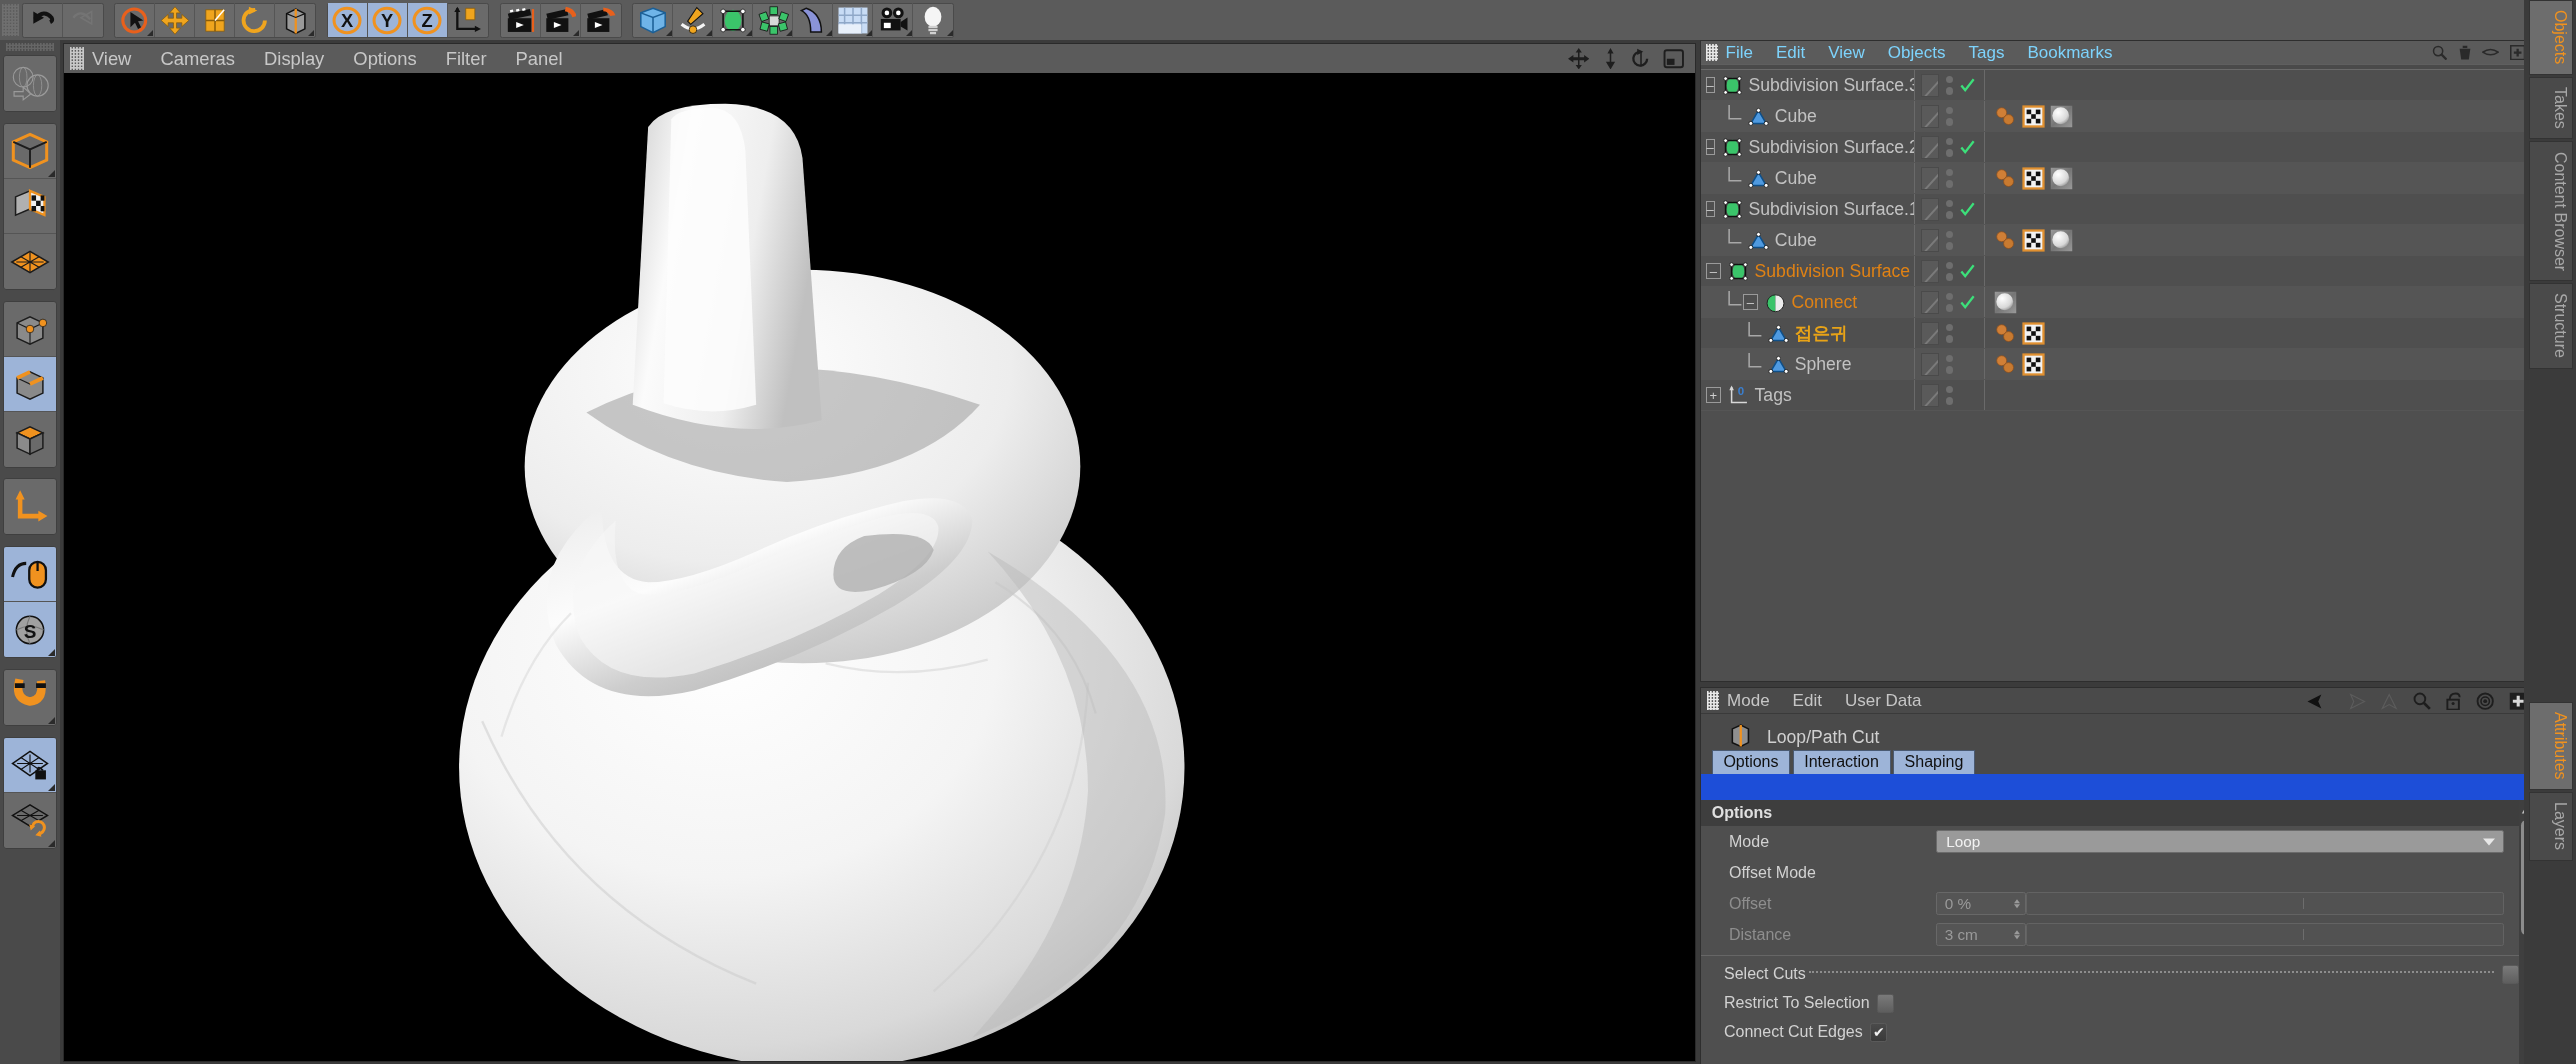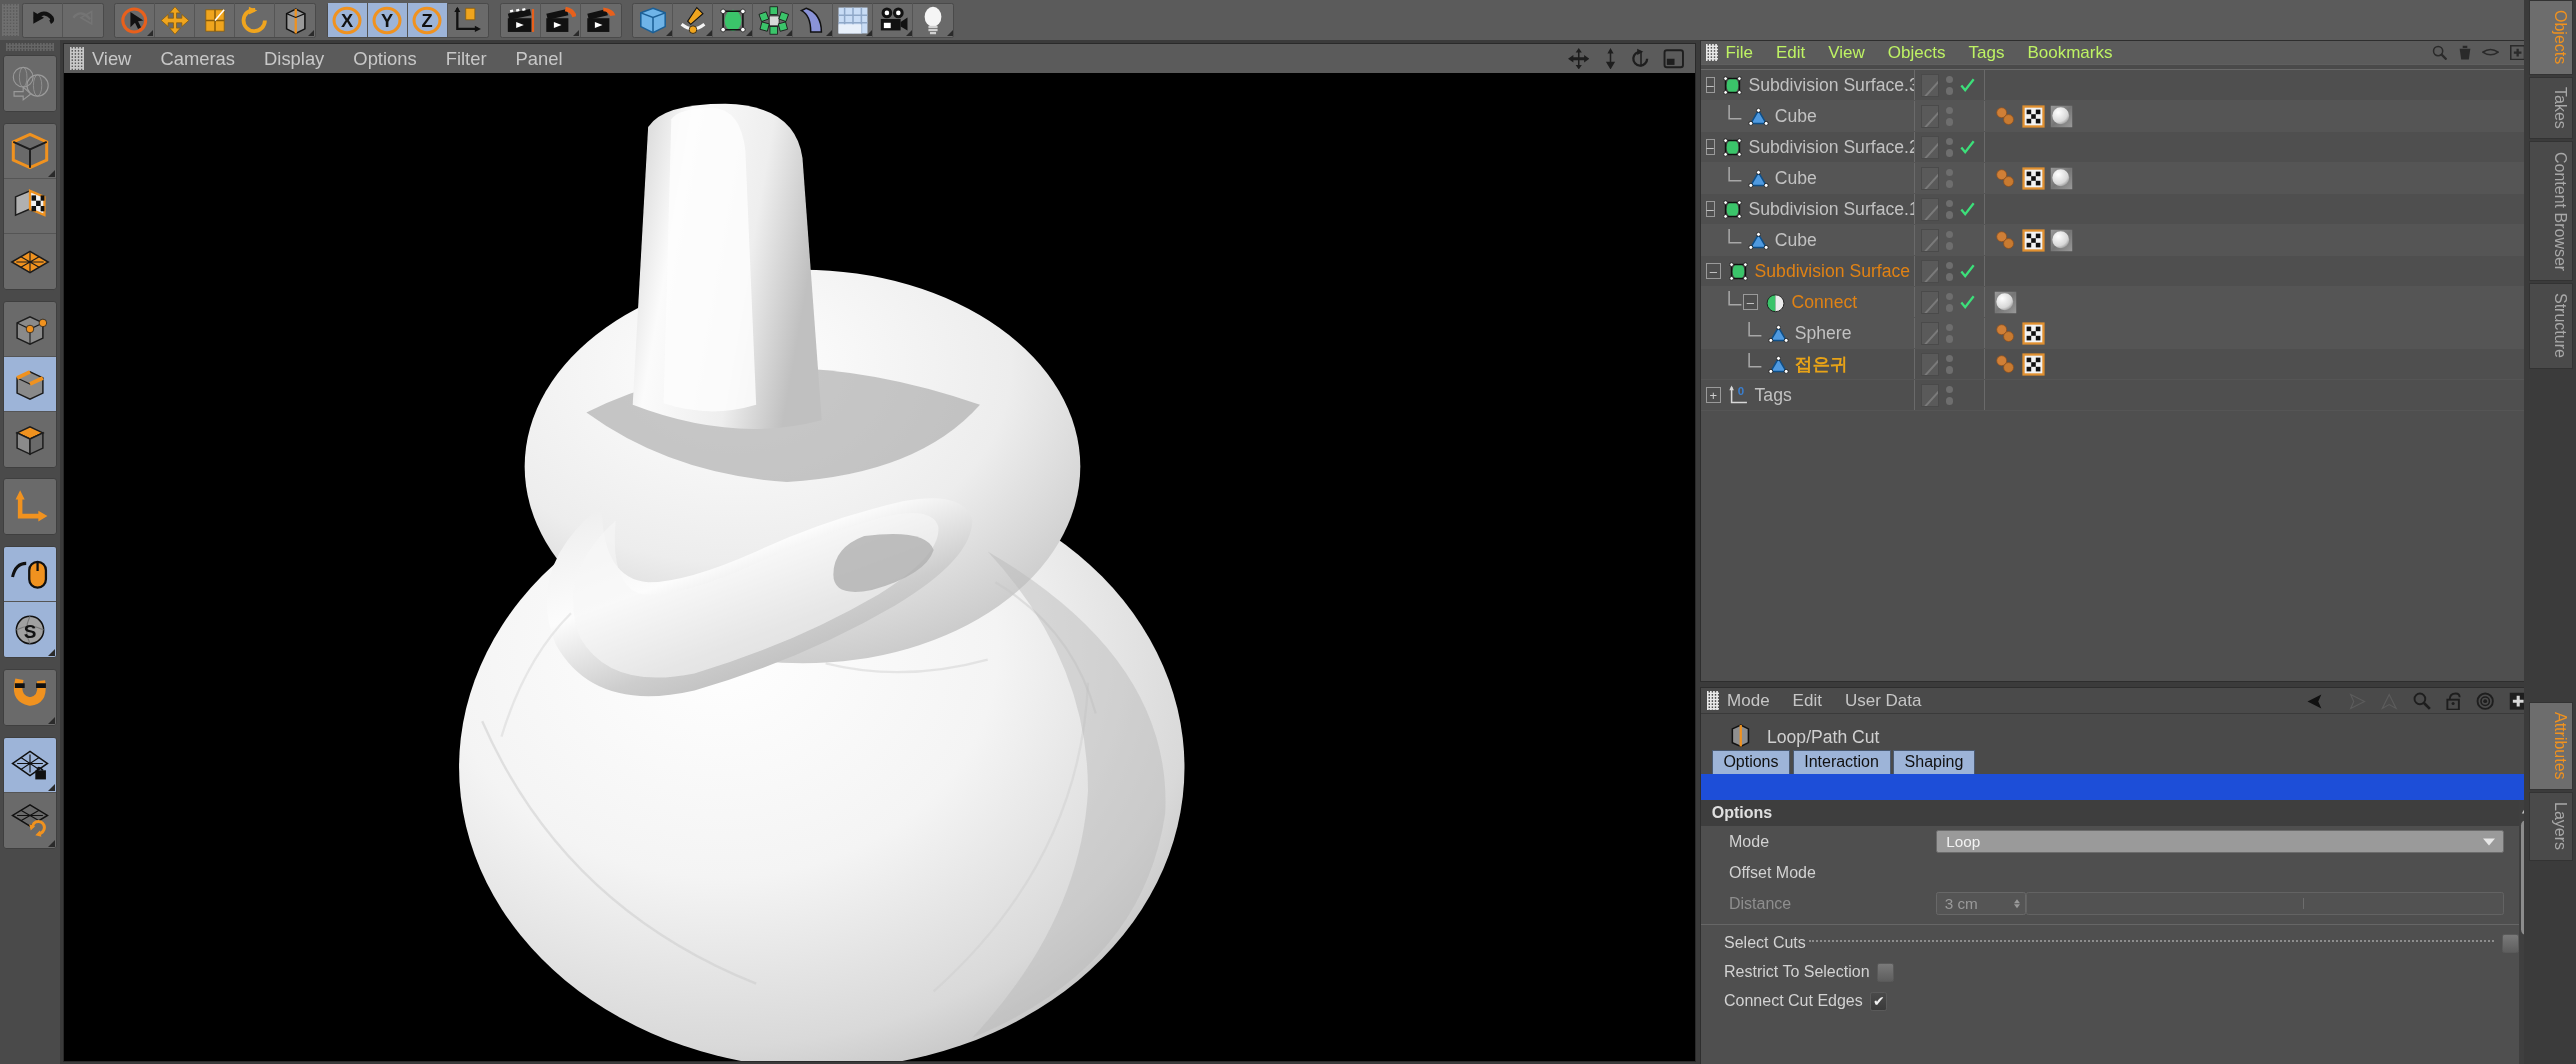--- a/index.html
+++ b/index.html
@@ -68,21 +68,21 @@
 
   
   #obj-mgr { position:absolute; left:0; top:0; width:834px; height:642px;
     background:#4a4a4a; border:0.8px solid #2e2e2e; }
   #om-menubar { height:23px; background:#5b5b5b; display:flex; align-items:center;
     position:relative; }
   .om-grip { width:12.3px; height:17px; margin:0 7.7px 0 4.6px;
     background-image:repeating-linear-gradient(0deg,#e8e8e8 0 1.5px,transparent 1.5px 3.1px),
       repeating-linear-gradient(90deg,#e8e8e8 0 1.5px,transparent 1.5px 3.1px);
     background-size:3.1px 3.1px; }
-  .om-menu { color:#bef264; font-size:17px; margin-right:23px; }
+  .om-menu { color:#7dd3fc; font-size:17px; margin-right:23px; }
   #om-icons { position:absolute; right:7.7px; top:0; height:23px; display:flex;
     align-items:center; gap:10.7px; }
   #om-body { position:absolute; left:0; top:23px; right:0; bottom:0;
     background:#4f4f4f; }
   #om-colhead { height:6.1px; background:#4a4a4a; border-bottom:0.8px solid #6a6a6a;
     border-top:0.8px solid #5f5f5f; }
   .om-row { position:relative; height:31px; display:flex; align-items:center;
     border-bottom:0.8px solid #555; }
   .om-row.alt { background:#555; }
   .om-name { display:flex; align-items:center; flex:0 0 213px; height:100%;
@@ -929,20 +929,58 @@
                           <stop offset="0%" stop-color="#ffffff"></stop>
                           <stop offset="70%" stop-color="#d8d8d8"></stop>
                           <stop offset="100%" stop-color="#8e8e8e"></stop>
                         </radialGradient>
                       </defs>
                       <rect x="1" y="1" width="28" height="28" fill="url(#matstripe)"></rect>
                       <circle cx="14" cy="14" r="11" fill="url(#matball)"></circle>
                     </svg></span>
                 </div>
               </div>
+              <div class="om-row">
+                <div class="om-name">
+                  <span style="display:inline-block;width:40px"></span>
+                  <svg width="17" height="23" viewBox="0 0 22 30" style="flex:0 0 auto">
+                    <path d="M4 0 L4 18 L20 18" fill="none" stroke="#a8a8a8" stroke-width="2"></path>
+                  </svg>
+                  <span style="display:inline-flex;align-items:center;margin:0 4.6px">
+                    <svg width="23" height="23" viewBox="0 0 30 30">
+                      <path d="M15 7 L25 24 L5 24 Z" fill="#4f9ae0" stroke="#0f4f88" stroke-width="2"></path>
+                      <circle cx="15" cy="7" r="2.6" fill="#fff" stroke="#111"></circle>
+                      <circle cx="25" cy="24" r="2.6" fill="#fff" stroke="#111"></circle>
+                      <circle cx="5" cy="24" r="2.6" fill="#fff" stroke="#111"></circle>
+                    </svg>
+                  </span>
+                  <span class="om-label selgold">접은귀</span>
+                </div>
+                <div class="om-cols">
+                  <span class="vis-box"></span>
+                  <span class="dots">
+                    <i class="dot"></i>
+                    <i class="dot"></i>
+                  </span>
+                </div>
+                <div class="om-tags">
+                  <span class="tag"><svg width="23" height="23" viewBox="0 0 30 30">
+                      <circle cx="10" cy="10" r="6.5" fill="#d07f36" stroke="#8a5020"></circle>
+                      <circle cx="19" cy="19" r="6.5" fill="#c87a30" stroke="#8a5020"></circle>
+                    </svg></span>
+                  <span class="tag"><svg width="23" height="23" viewBox="0 0 30 30">
+                      <rect x="2" y="2" width="26" height="26" fill="#f2f2f2" stroke="#e09030" stroke-width="3"></rect>
+                      <rect x="6" y="6" width="6" height="6" fill="#111"></rect>
+                      <rect x="18" y="6" width="6" height="6" fill="#111"></rect>
+                      <rect x="12" y="12" width="6" height="6" fill="#111"></rect>
+                      <rect x="6" y="18" width="6" height="6" fill="#111"></rect>
+                      <rect x="18" y="18" width="6" height="6" fill="#111"></rect>
+                    </svg></span>
+                </div>
+              </div>
               <div class="om-row alt">
                 <div class="om-name">
                   <span style="display:inline-block;width:40px"></span>
                   <svg width="17" height="23" viewBox="0 0 22 30" style="flex:0 0 auto">
                     <path d="M4 0 L4 18 L20 18" fill="none" stroke="#a8a8a8" stroke-width="2"></path>
                   </svg>
                   <span style="display:inline-flex;align-items:center;margin:0 4.6px">
                     <svg width="23" height="23" viewBox="0 0 30 30">
                       <path d="M15 7 L25 24 L5 24 Z" fill="#4f9ae0" stroke="#0f4f88" stroke-width="2"></path>
                       <circle cx="15" cy="7" r="2.6" fill="#fff" stroke="#111"></circle>
@@ -969,58 +1007,20 @@
                       <rect x="6" y="6" width="6" height="6" fill="#111"></rect>
                       <rect x="18" y="6" width="6" height="6" fill="#111"></rect>
                       <rect x="12" y="12" width="6" height="6" fill="#111"></rect>
                       <rect x="6" y="18" width="6" height="6" fill="#111"></rect>
                       <rect x="18" y="18" width="6" height="6" fill="#111"></rect>
                     </svg></span>
                 </div>
               </div>
               <div class="om-row">
                 <div class="om-name">
-                  <span style="display:inline-block;width:40px"></span>
-                  <svg width="17" height="23" viewBox="0 0 22 30" style="flex:0 0 auto">
-                    <path d="M4 0 L4 18 L20 18" fill="none" stroke="#a8a8a8" stroke-width="2"></path>
-                  </svg>
-                  <span style="display:inline-flex;align-items:center;margin:0 4.6px">
-                    <svg width="23" height="23" viewBox="0 0 30 30">
-                      <path d="M15 7 L25 24 L5 24 Z" fill="#4f9ae0" stroke="#0f4f88" stroke-width="2"></path>
-                      <circle cx="15" cy="7" r="2.6" fill="#fff" stroke="#111"></circle>
-                      <circle cx="25" cy="24" r="2.6" fill="#fff" stroke="#111"></circle>
-                      <circle cx="5" cy="24" r="2.6" fill="#fff" stroke="#111"></circle>
-                    </svg>
-                  </span>
-                  <span class="om-label selgold">접은귀</span>
-                </div>
-                <div class="om-cols">
-                  <span class="vis-box"></span>
-                  <span class="dots">
-                    <i class="dot"></i>
-                    <i class="dot"></i>
-                  </span>
-                </div>
-                <div class="om-tags">
-                  <span class="tag"><svg width="23" height="23" viewBox="0 0 30 30">
-                      <circle cx="10" cy="10" r="6.5" fill="#d07f36" stroke="#8a5020"></circle>
-                      <circle cx="19" cy="19" r="6.5" fill="#c87a30" stroke="#8a5020"></circle>
-                    </svg></span>
-                  <span class="tag"><svg width="23" height="23" viewBox="0 0 30 30">
-                      <rect x="2" y="2" width="26" height="26" fill="#f2f2f2" stroke="#e09030" stroke-width="3"></rect>
-                      <rect x="6" y="6" width="6" height="6" fill="#111"></rect>
-                      <rect x="18" y="6" width="6" height="6" fill="#111"></rect>
-                      <rect x="12" y="12" width="6" height="6" fill="#111"></rect>
-                      <rect x="6" y="18" width="6" height="6" fill="#111"></rect>
-                      <rect x="18" y="18" width="6" height="6" fill="#111"></rect>
-                    </svg></span>
-                </div>
-              </div>
-              <div class="om-row">
-                <div class="om-name">
                   <span class="expander">+</span>
                   <span style="display:inline-flex;align-items:center;margin:0 4.6px">
                     <svg width="23" height="23" viewBox="0 0 30 30">
                       <path d="M6 4 L6 24 L26 24" fill="none" stroke="#d8d8d8" stroke-width="2"></path>
                       <path d="M3 8 L6 2 L9 8 Z" fill="#d8d8d8"></path>
                       <text x="14" y="14" font-size="15" font-weight="bold" fill="#3a7fd0" font-family="Liberation Sans, sans-serif">0</text>
                     </svg>
                   </span>
                   <span class="om-label">Tags</span>
                 </div>
@@ -1096,20 +1096,31 @@
             <div class="dropdown">
               <span>Loop</span>
               <span class="dd-arrow"></span>
             </div>
           </div>
 
           <div class="prop-row">
             <span class="prop-label">Offset Mode</span>
           </div>
 
+          <div class="prop-row">
+            <span class="prop-label dim">Offset</span>
+            <div class="numfield">
+              <span>0 %</span>
+              <span class="spin">
+                  <i class="up"></i>
+                  <i class="dn"></i>
+                </span>
+            </div>
+            <div class="slider"></div>
+          </div>
 
           <div class="prop-row">
             <span class="prop-label dim">Distance</span>
             <div class="numfield">
               <span>3 cm</span>
               <span class="spin">
                   <i class="up"></i>
                   <i class="dn"></i>
                 </span>
             </div>

